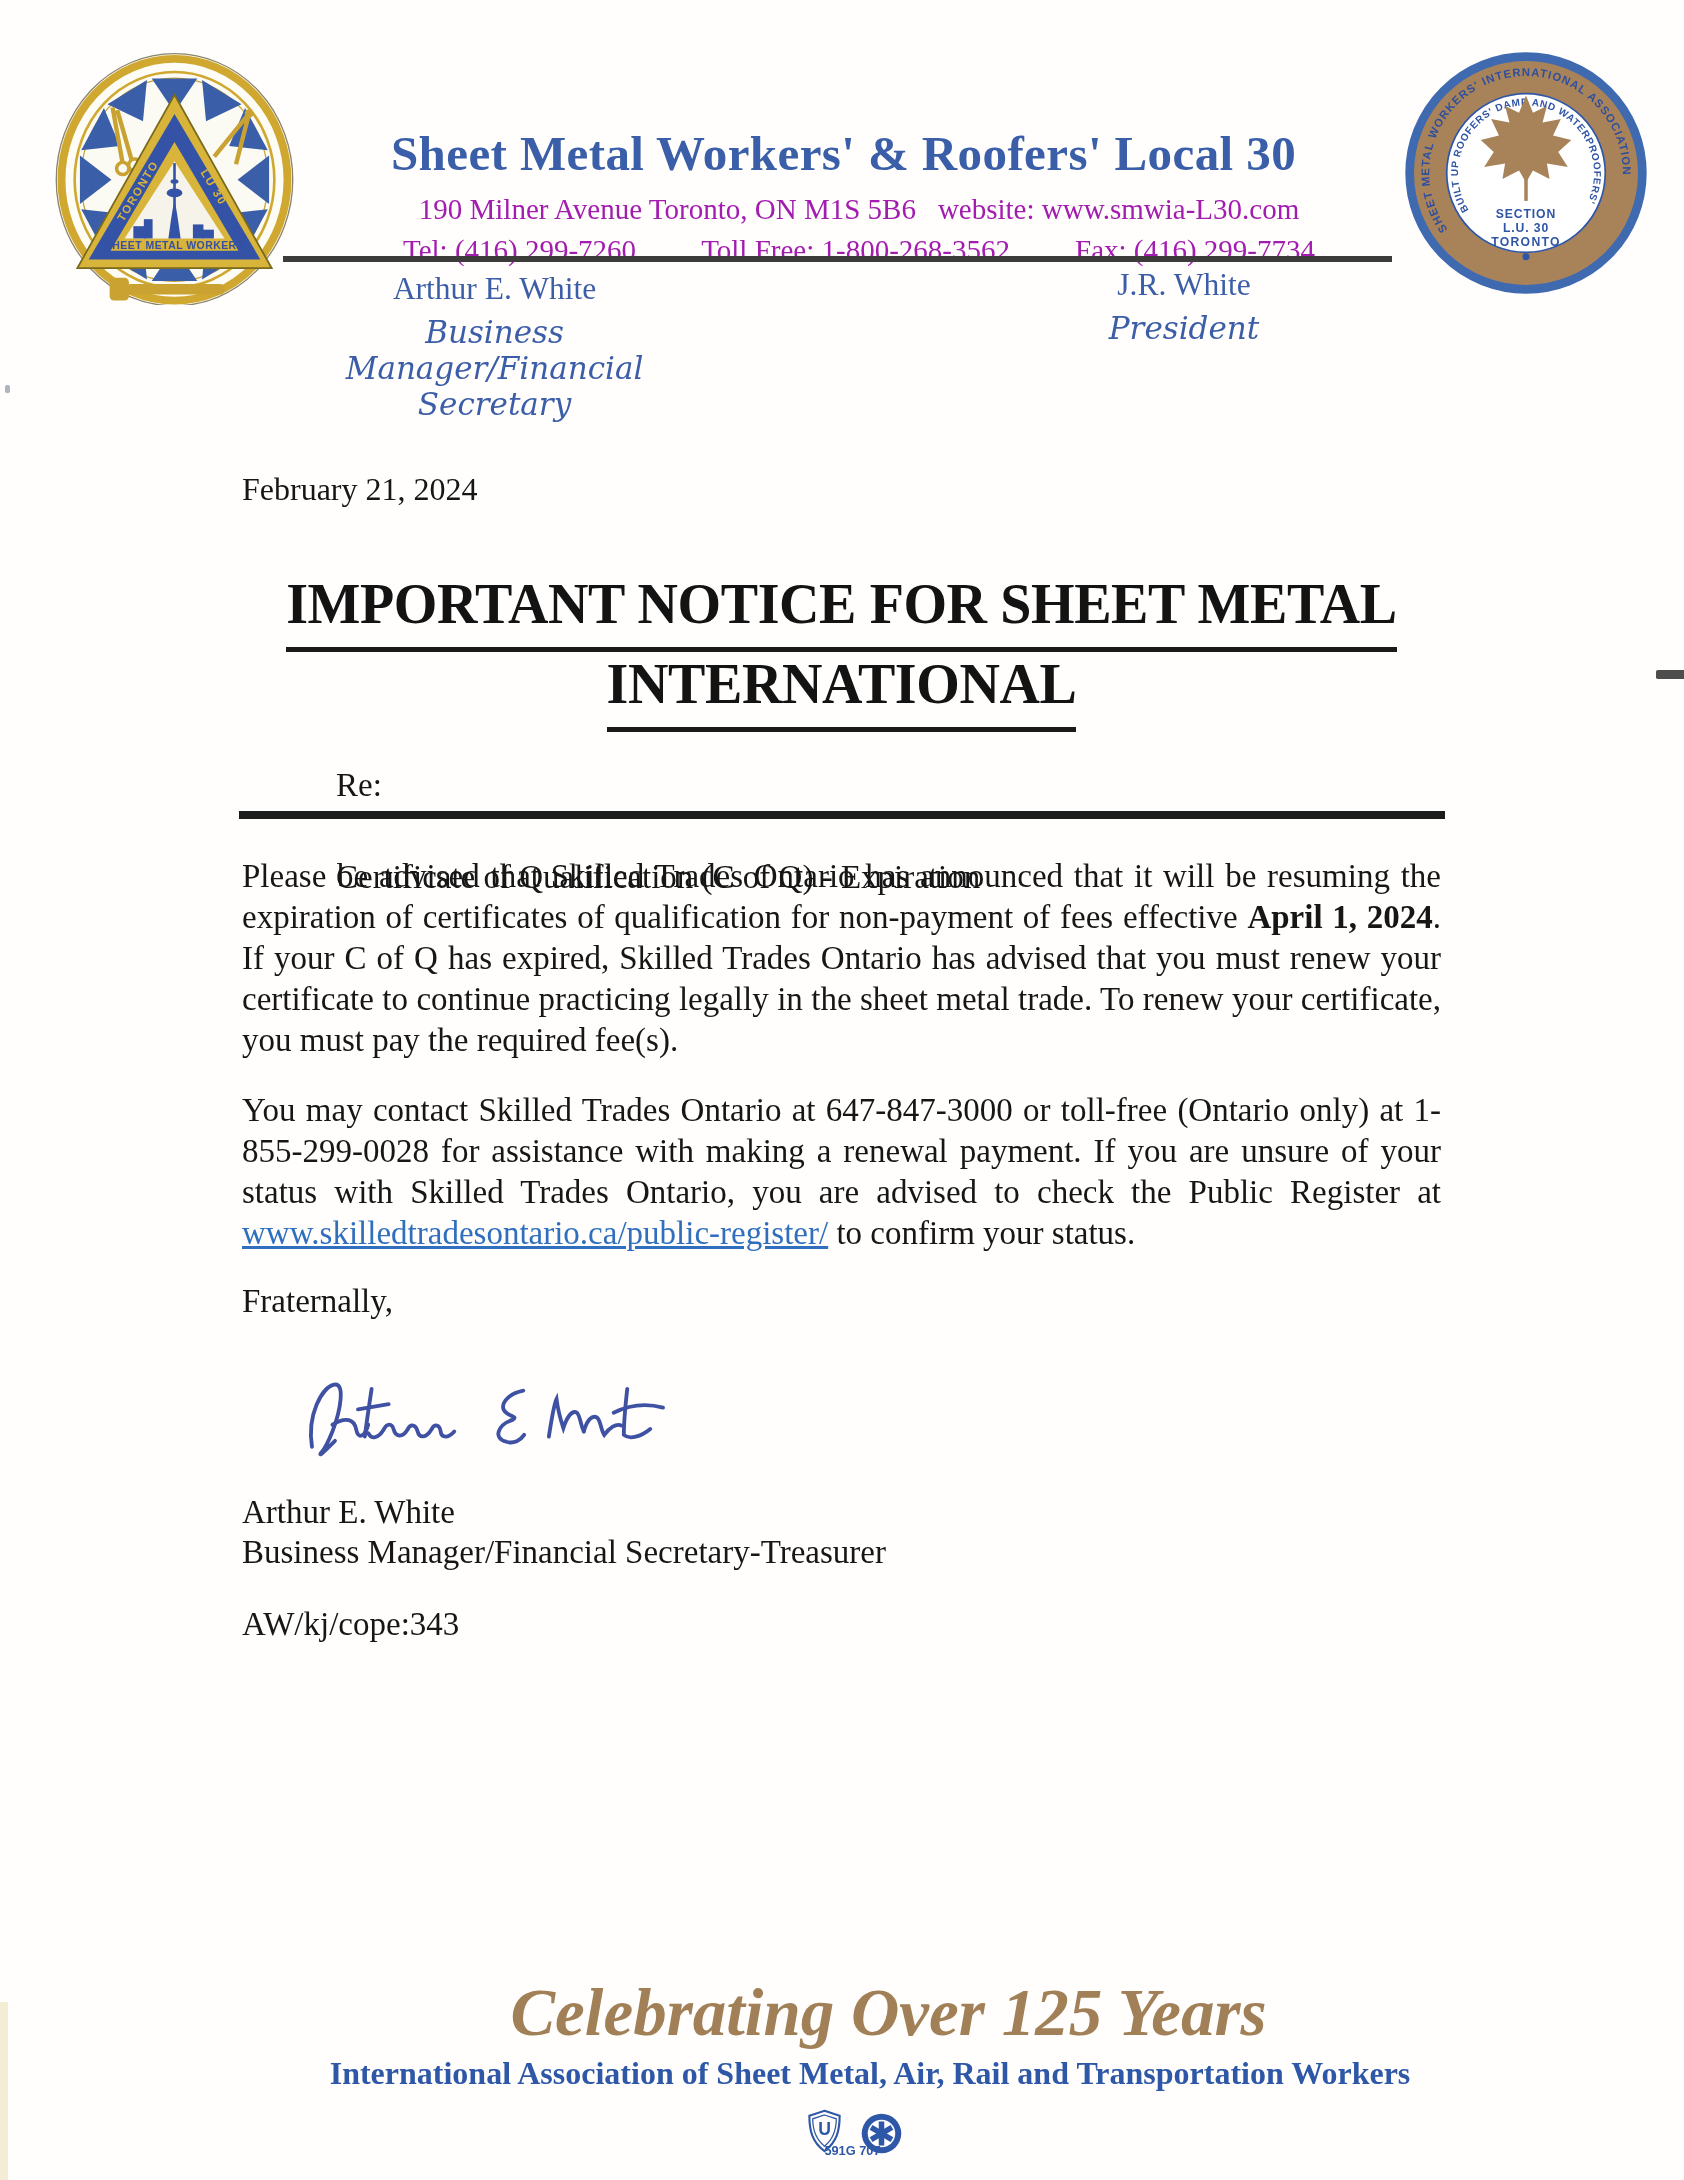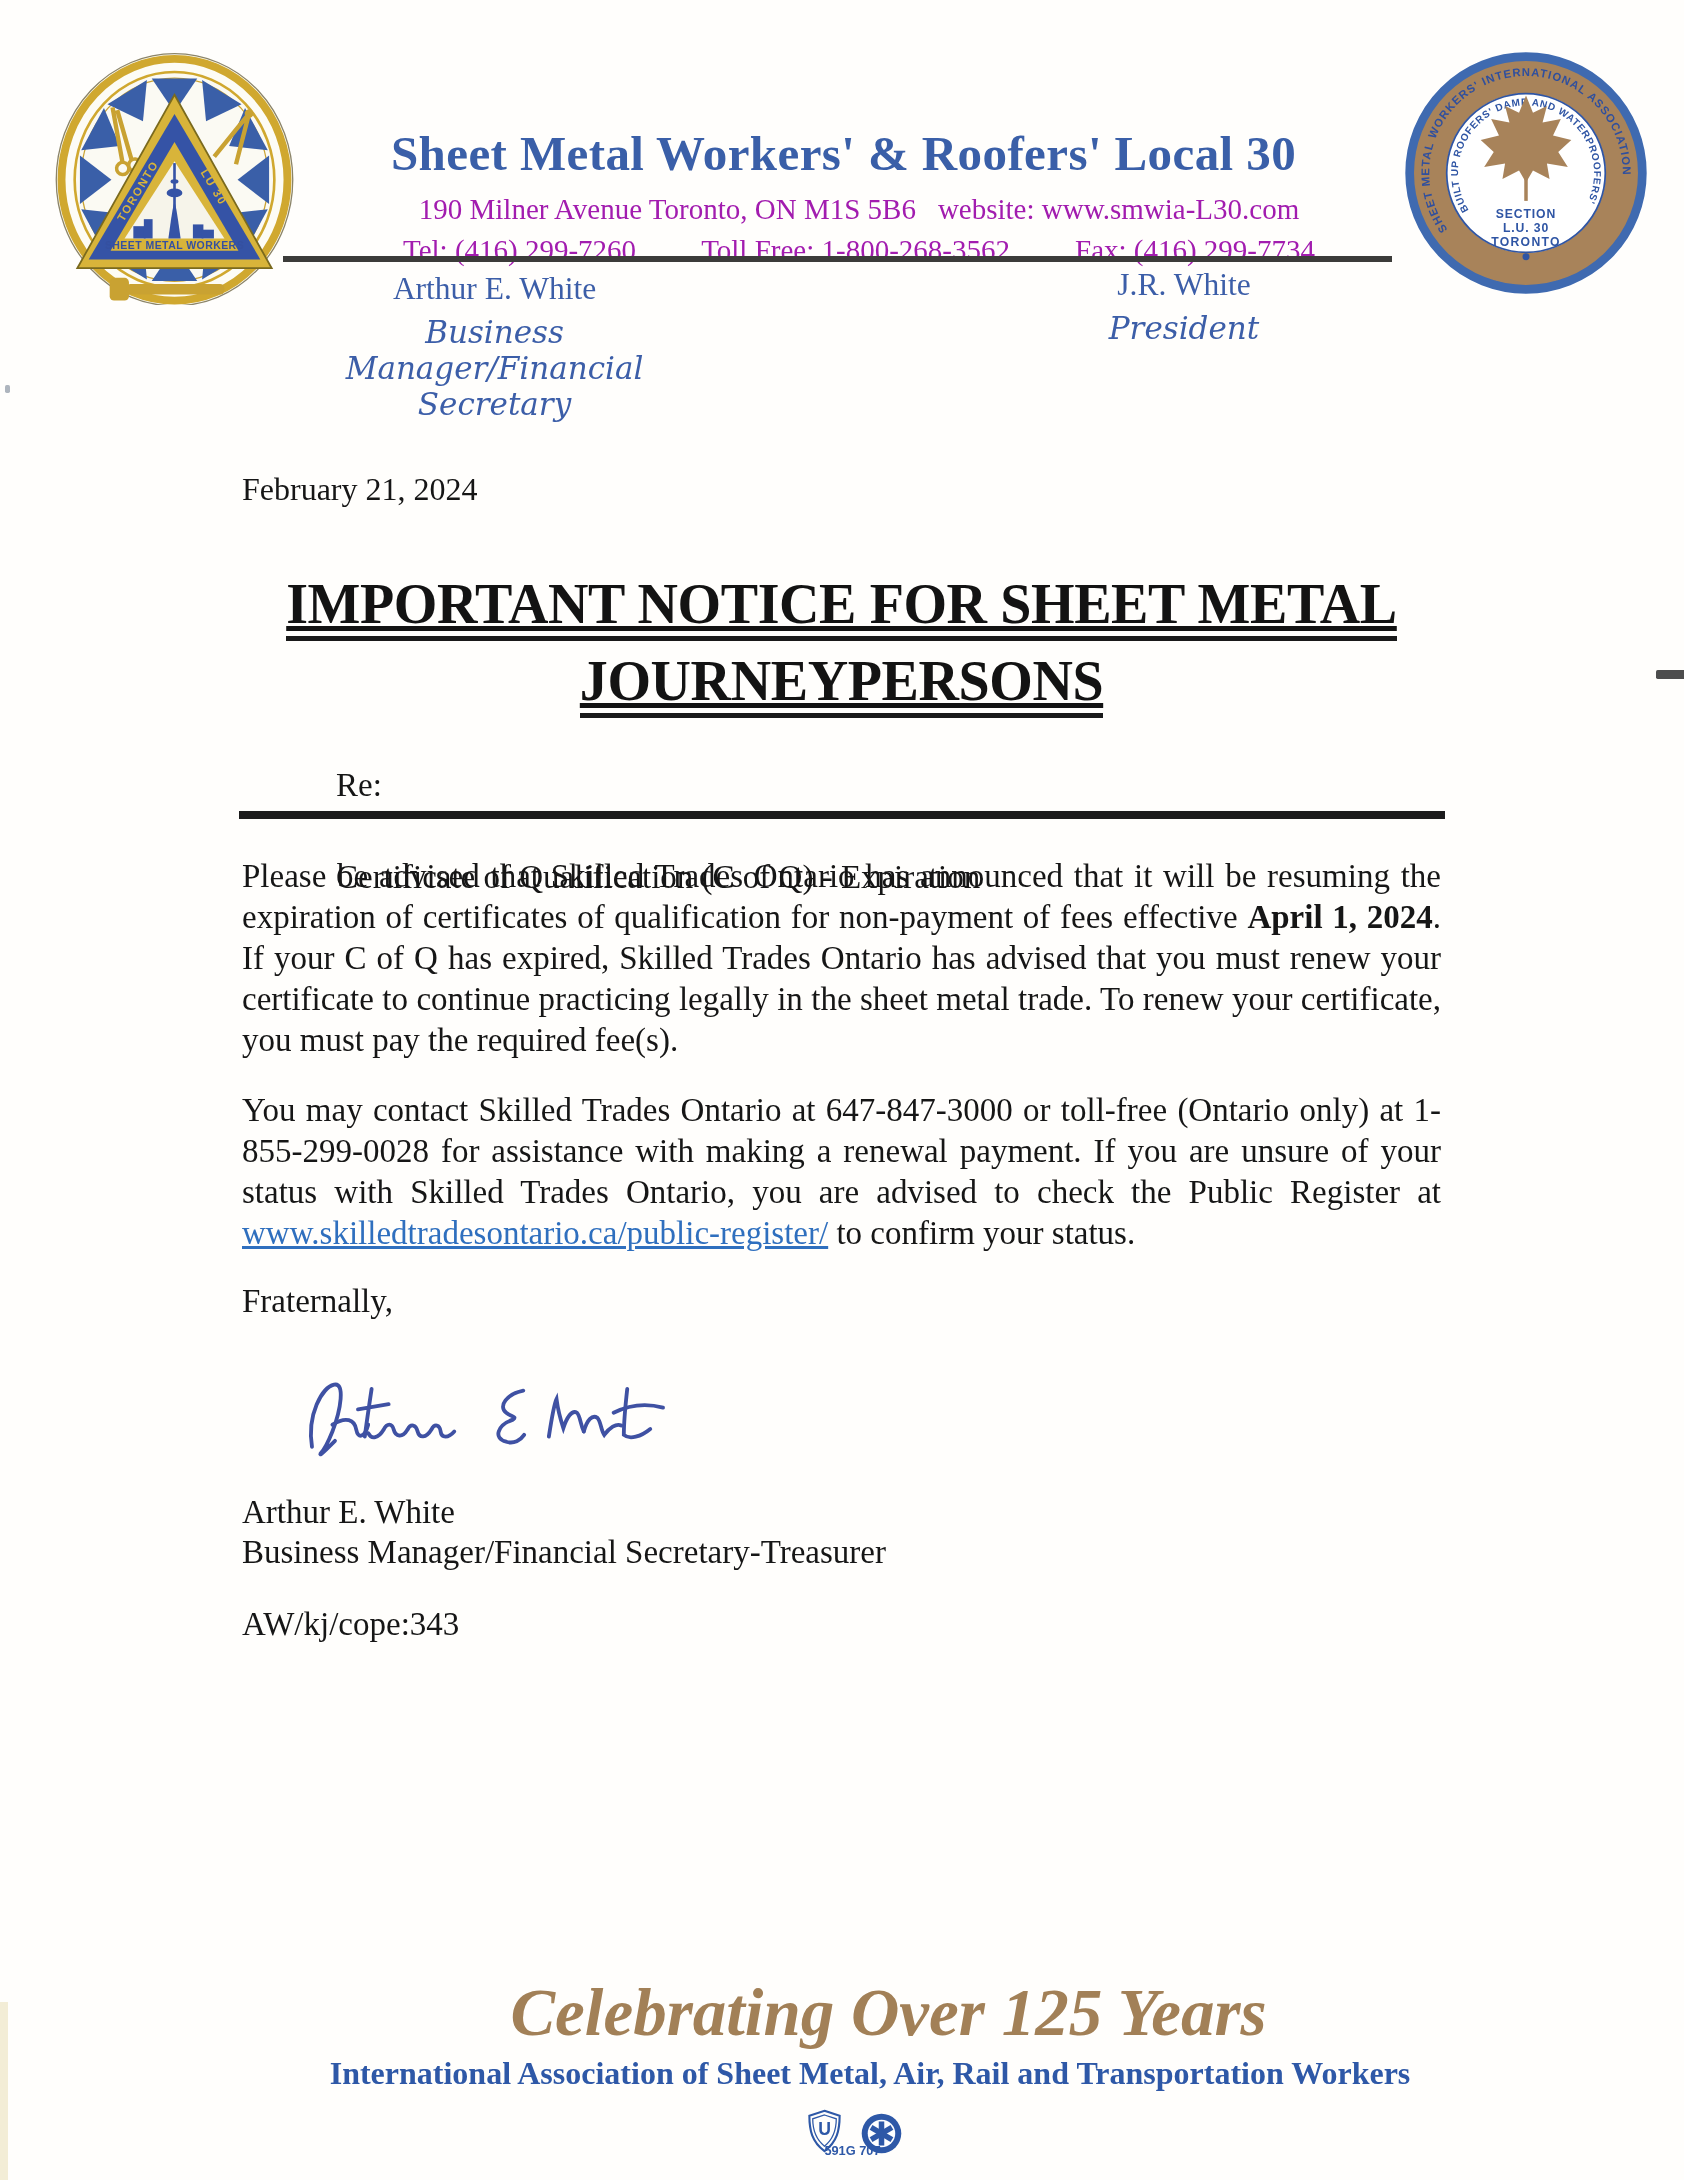--- a/index.html
+++ b/index.html
@@ -18,21 +18,21 @@
   .officer .o-name{font-size:31.5px;}
   .officer .o-title{font-size:31px;font-style:italic;margin-top:7px;font-family:"DejaVu Serif",serif;}
   .officer-left{left:273px;top:271px;width:443px;}
   .officer-right{left:971px;top:267px;width:426px;}
 
   
   .abs{position:absolute;}
   .date{left:242px;top:471px;font-size:32px;}
   .heading{left:242px;top:576px;width:1199px;text-align:center;font-weight:bold;
            font-size:56px;letter-spacing:-0.4px;color:#131313;line-height:1;}
-  .heading .hl{display:inline-block;border-bottom:5.1px solid #1a1a1a;padding-bottom:4px;margin-bottom:12px;text-decoration:underline;}
+  .heading .hl{display:inline-block;border-bottom:5.1px solid #1a1a1a;padding-bottom:15px;margin-bottom:4px;}
   .re-row{left:242px;top:767px;width:1199px;display:flex;gap:55px;padding-left:94px;
           font-size:33px;box-sizing:border-box;flex-direction:column;}
   .re-rule{left:239px;top:811px;width:1206px;height:7.7px;background:#1c1c1c;}
   .body-text{width:1199px;left:242px;font-size:33px;line-height:41px;text-align:justify;}
   .p1{top:856px;}
   .p2{top:1090px;}
   .closing{left:242px;top:1283px;font-size:33px;}
   .doclink{color:#2f6fbe;text-decoration:underline;cursor:pointer;}
   .signer{left:242px;top:1492px;font-size:33px;line-height:40px;}
   .reference{left:242px;top:1606px;font-size:33px;}
@@ -158,21 +158,21 @@
   </div>
   <div class="officer officer-right">
     <div class="o-name">J.R. White</div>
     <div class="o-title">President</div>
   </div>
 
   <div class="abs date">February 21, 2024</div>
 
   <div class="abs heading">
     <span class="hl">IMPORTANT NOTICE FOR SHEET METAL</span><br>
-    <span class="hl">JOURNEYPERSONS</span>
+    <span class="hl">INTERNATIONAL</span>
   </div>
 
   <div class="abs re-row">
     <span>Re:</span>
     <span>Certificate of Qualification (C of Q) - Expiration</span>
   </div>
   <div class="abs re-rule"></div>
 
   <div class="abs body-text p1"><span>Please be advised that Skilled Trades Ontario has announced that it will be resuming the expiration of certificates of qualification for non-payment of fees effective </span><b>April 1, 2024</b><span>. If your C of Q has expired, Skilled Trades Ontario has advised that you must renew your certificate to continue practicing legally in the sheet metal trade.  To renew your certificate, you must pay the required fee(s).</span></div>
 

